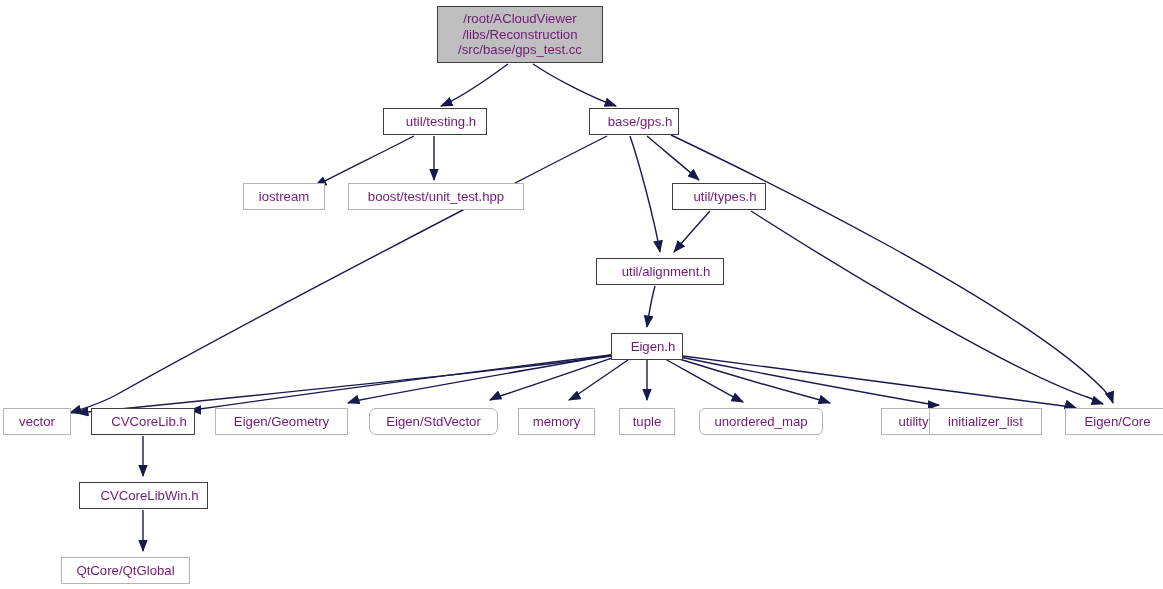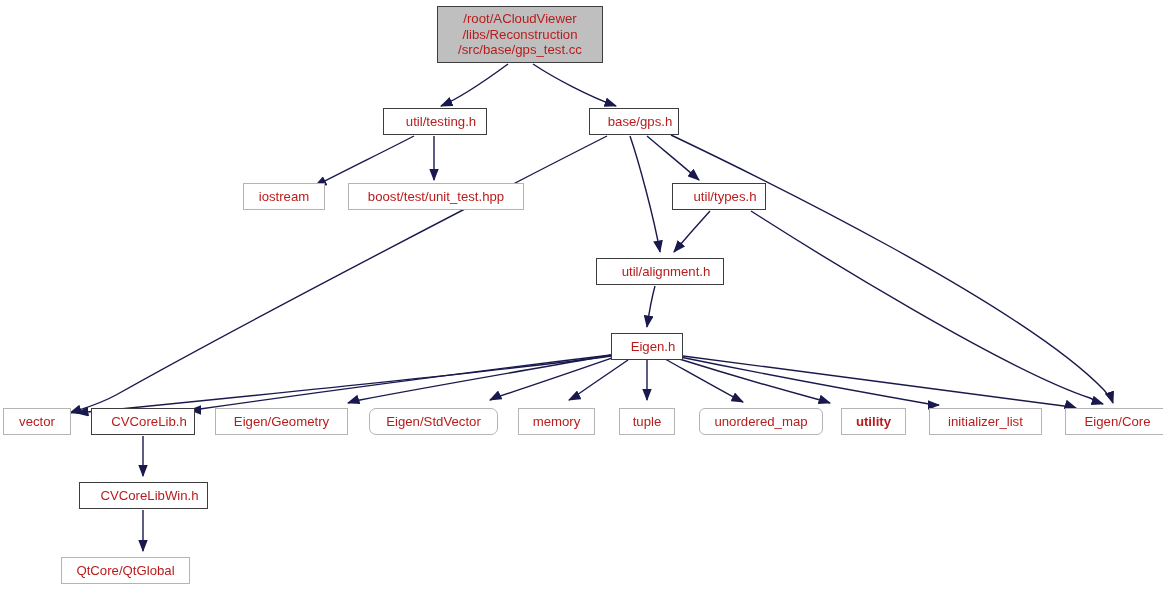--- a/index.html
+++ b/index.html
@@ -26,21 +26,21 @@
   }
   .node {
     position: absolute;
     box-sizing: border-box;
     display: flex;
     align-items: center;
     justify-content: center;
     text-align: center;
     font-size: 13.2px;
     line-height: 15.5px;
-    color: #b91c1c;
+    color: #701a75;
     background: #ffffff;
     border: 1px solid #b4b4b4;
     white-space: pre;
     letter-spacing: 0px;
   }
   .node.local {
     border: 1.6px solid #3d3d3d;
     padding-left: 12px;
   }
   .node.current {
@@ -100,19 +100,19 @@
       <div class="node local" style="left: 672px; top: 183px; width: 94px; height: 27px;"><span class="node-label">util/types.h</span></div>
       <div class="node local" style="left: 596px; top: 258px; width: 128px; height: 27px;"><span class="node-label">util/alignment.h</span></div>
       <div class="node local" style="left: 611px; top: 333px; width: 72px; height: 27px;"><span class="node-label">Eigen.h</span></div>
       <div class="node external" style="left: 3px; top: 408px; width: 68px; height: 27px;"><span class="node-label">vector</span></div>
       <div class="node local" style="left: 91px; top: 408px; width: 104px; height: 27px;"><span class="node-label">CVCoreLib.h</span></div>
       <div class="node external" style="left: 215px; top: 408px; width: 133px; height: 27px;"><span class="node-label">Eigen/Geometry</span></div>
       <div class="node external" style="left: 369px; top: 408px; width: 129px; height: 27px; border-radius: 7px;"><span class="node-label">Eigen/StdVector</span></div>
       <div class="node external" style="left: 518px; top: 408px; width: 77px; height: 27px;"><span class="node-label">memory</span></div>
       <div class="node external" style="left: 619px; top: 408px; width: 56px; height: 27px;"><span class="node-label">tuple</span></div>
       <div class="node external" style="left: 699px; top: 408px; width: 124px; height: 27px; border-radius: 6px;"><span class="node-label">unordered_map</span></div>
-      <div class="node external" style="left: 841px; top: 408px; width: 65px; height: 27px; font-weight: bold;"><span class="node-label">utility</span></div>
+      <div class="node external" style="left: 881px; top: 408px; width: 65px; height: 27px;"><span class="node-label">utility</span></div>
       <div class="node external" style="left: 929px; top: 408px; width: 113px; height: 27px;"><span class="node-label">initializer_list</span></div>
       <div class="node external" style="left: 1065px; top: 408px; width: 105px; height: 27px;"><span class="node-label">Eigen/Core</span></div>
       <div class="node local" style="left: 79px; top: 482px; width: 129px; height: 27px;"><span class="node-label">CVCoreLibWin.h</span></div>
       <div class="node external" style="left: 61px; top: 557px; width: 129px; height: 27px;"><span class="node-label">QtCore/QtGlobal</span></div>
     </div>
 </div>
 
 </body></html>

